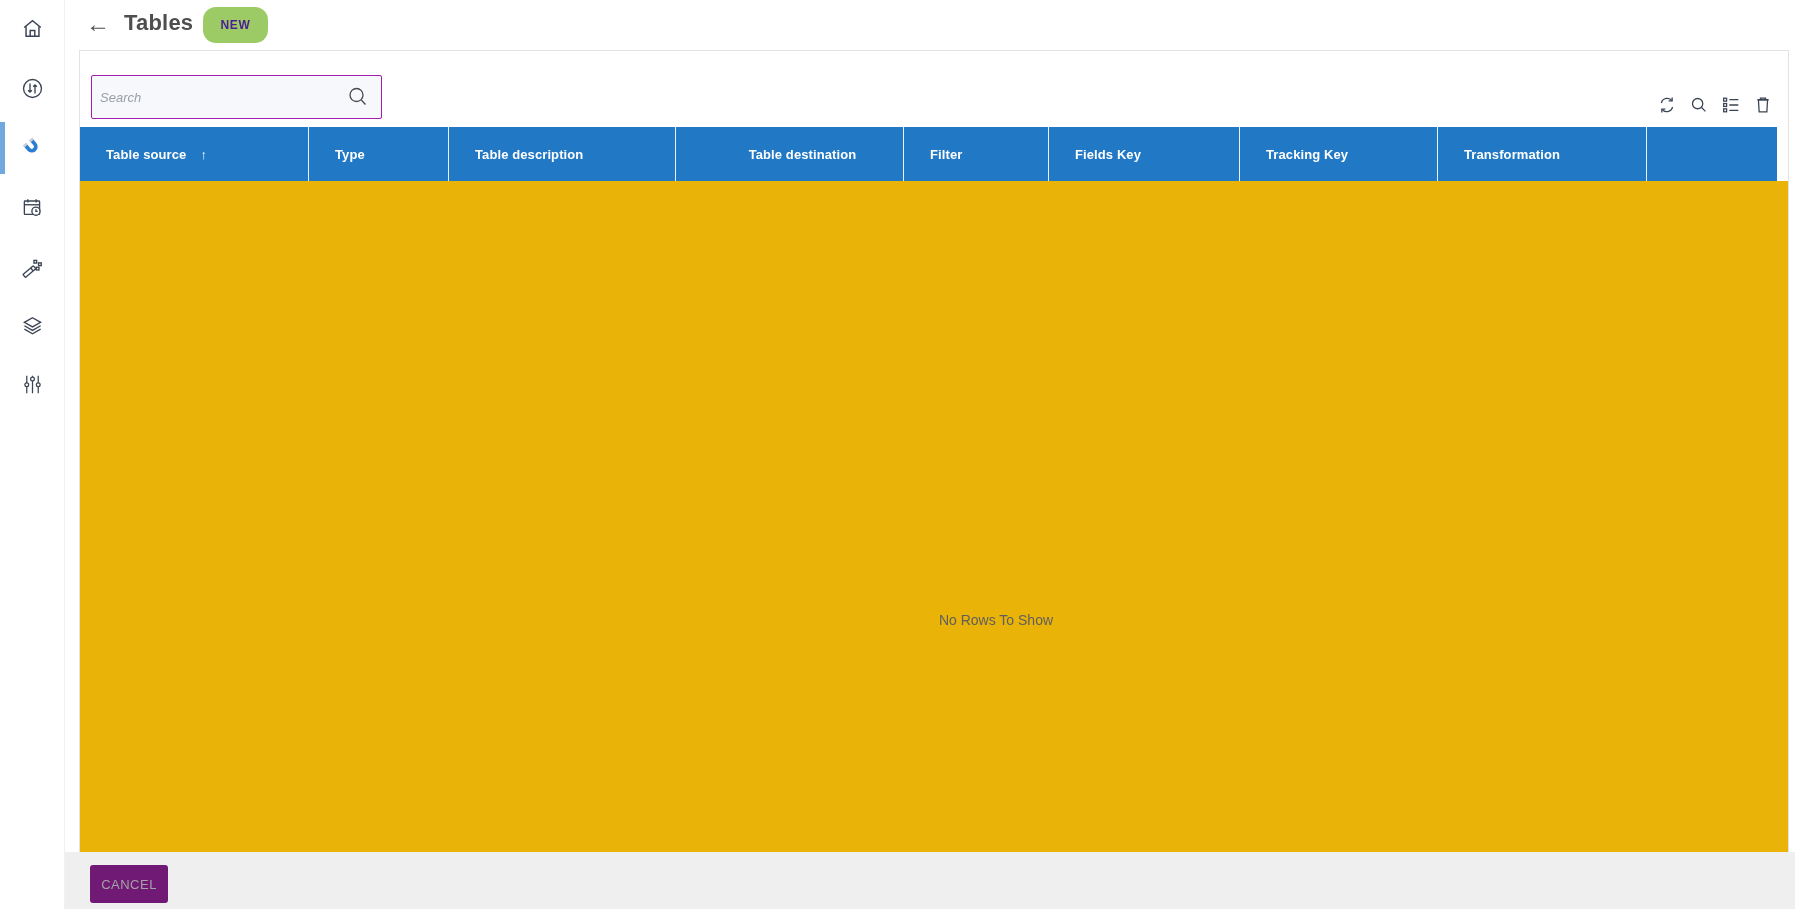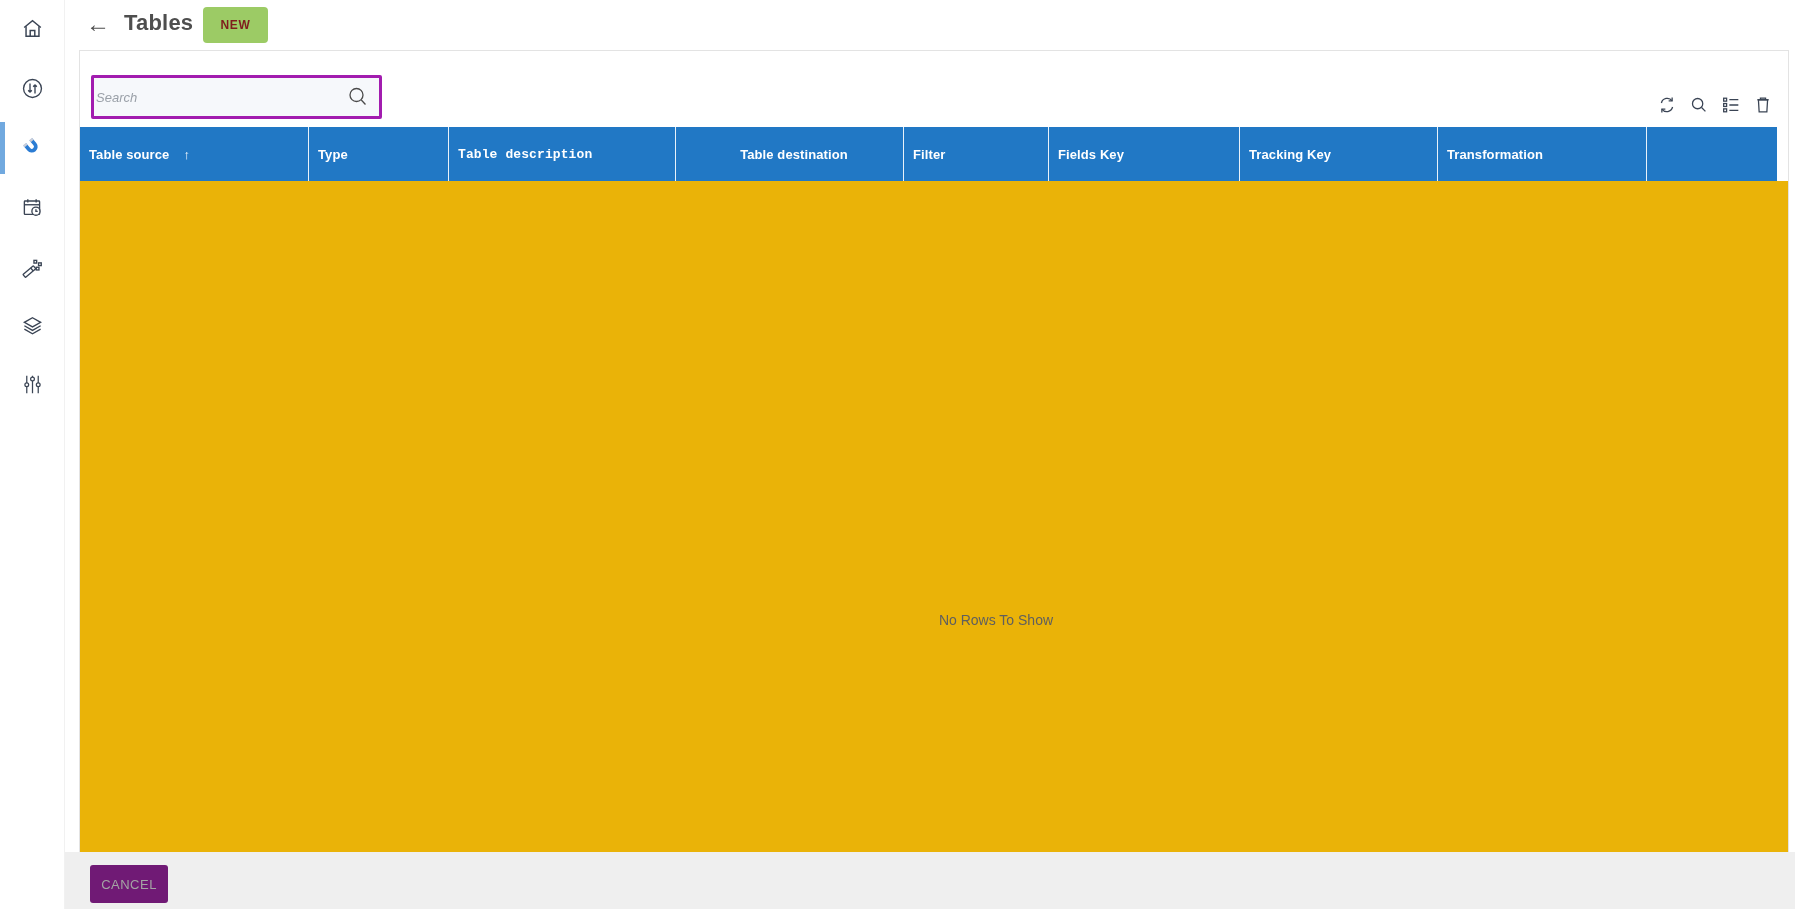--- a/index.html
+++ b/index.html
@@ -27,51 +27,51 @@
     position: absolute; left: 65px; top: 0; width: 1730px; height: 50px; background: #fff;
   }
   .back-arrow {
     position: absolute; left: 21px; top: 8px; font-size: 24px; color: #4e4e4e; cursor: pointer; line-height: 32px;
   }
   .page-title {
     position: absolute; left: 43px; top: 10px; font-size: 22px; color: #4e4e4e; letter-spacing: 0.2px; margin-left: 16px;
   }
   .new-btn {
     position: absolute; left: 138px; top: 7px; width: 65px; height: 36px;
-    background: var(--accent-green, #9CCB65); border: none; border-radius: 4px;
-    color: #7f1d1d; font-size: 12px; font-weight: bold; letter-spacing: 0.6px; cursor: pointer;
+    background: var(--accent-green, #9CCB65); border: none; border-radius: 13px;
+    color: #4c1d95; font-size: 12px; font-weight: bold; letter-spacing: 0.6px; cursor: pointer;
     font-family: "Liberation Sans", sans-serif;
   }
 
   
   .container {
     position: absolute; left: 79px; top: 50px; width: 1710px; height: 802px;
     background: #fff; border: 1px solid #e3e3e3;
   }
   .search-wrap { position: absolute; left: 11px; top: 24px; width: 291px; height: 44px; }
   .search-input {
-    width: 100%; height: 100%; background: #f6f8fb; border: 3px solid #a21caf; border-radius: 2px;
-    padding: 0 44px 0 2px; font-size: 13px; font-style: italic; color: #444; outline: none;
+    width: 100%; height: 100%; background: #f6f8fb; border: 1px solid #a21caf; border-radius: 2px;
+    padding: 0 44px 0 8px; font-size: 13px; font-style: italic; color: #444; outline: none;
     font-family: "Liberation Sans", sans-serif;
   }
   .search-input::placeholder { color: #9aa0a8; font-style: italic; }
   .search-glass { position: absolute; right: 12px; top: 10px; width: 24px; height: 24px; }
 
   .toolbar-actions { position: absolute; top: 42px; right: 14px; display: flex; gap: 9px; }
   .tool-icon { width: 23px; height: 23px; cursor: pointer; display: flex; align-items: center; justify-content: center; }
   .tool-icon svg { width: 22px; height: 22px; display: block; }
 
   
   .grid-header-row {
     position: absolute; left: 0; top: 76px; width: 1697px; height: 54px;
     background: var(--grid-header-bg, #2178C5); display: flex;
   }
   .hcell {
     height: 100%; flex: none; display: flex; align-items: center;
-    padding-left: 9px; border-right: 1px solid rgba(255,255,255,0.9); cursor: pointer;
+    padding-left: 26px; border-right: 1px solid rgba(255,255,255,0.9); cursor: pointer;
   }
   .hcell span { color: #fff; font-size: 13px; font-weight: bold; letter-spacing: 0.1px; }
   .sort-arrow { margin-left: 14px; font-size: 15px; font-weight: normal !important; }
 
   
   .grid-body { position: absolute; left: 0; top: 130px; width: 1708px; height: 671px; background: #eab308; }
   .no-rows {
     position: absolute; left: 916px; top: 439px; transform: translate(-50%, -50%);
     font-size: 14px; color: #5f5f5f; white-space: nowrap;
   }
@@ -211,21 +211,21 @@
     </div>
 
     <div class="grid-header-row">
         <div class="hcell" style="width: 229px;">
           <span>Table source</span>
           <span class="sort-arrow">↑</span>
         </div>
         <div class="hcell" style="width: 140px; text-align: right;">
           <span>Type</span>
         </div>
-        <div class="hcell" style="width: 227px; font-family: Liberation Mono, monospace;">
+        <div class="hcell" style="width: 227px;">
           <span>Table description</span>
         </div>
         <div class="hcell" style="width: 228px; justify-content: center;">
           <span>Table destination</span>
         </div>
         <div class="hcell" style="width: 145px;">
           <span>Filter</span>
         </div>
         <div class="hcell" style="width: 191px;">
           <span>Fields Key</span>

